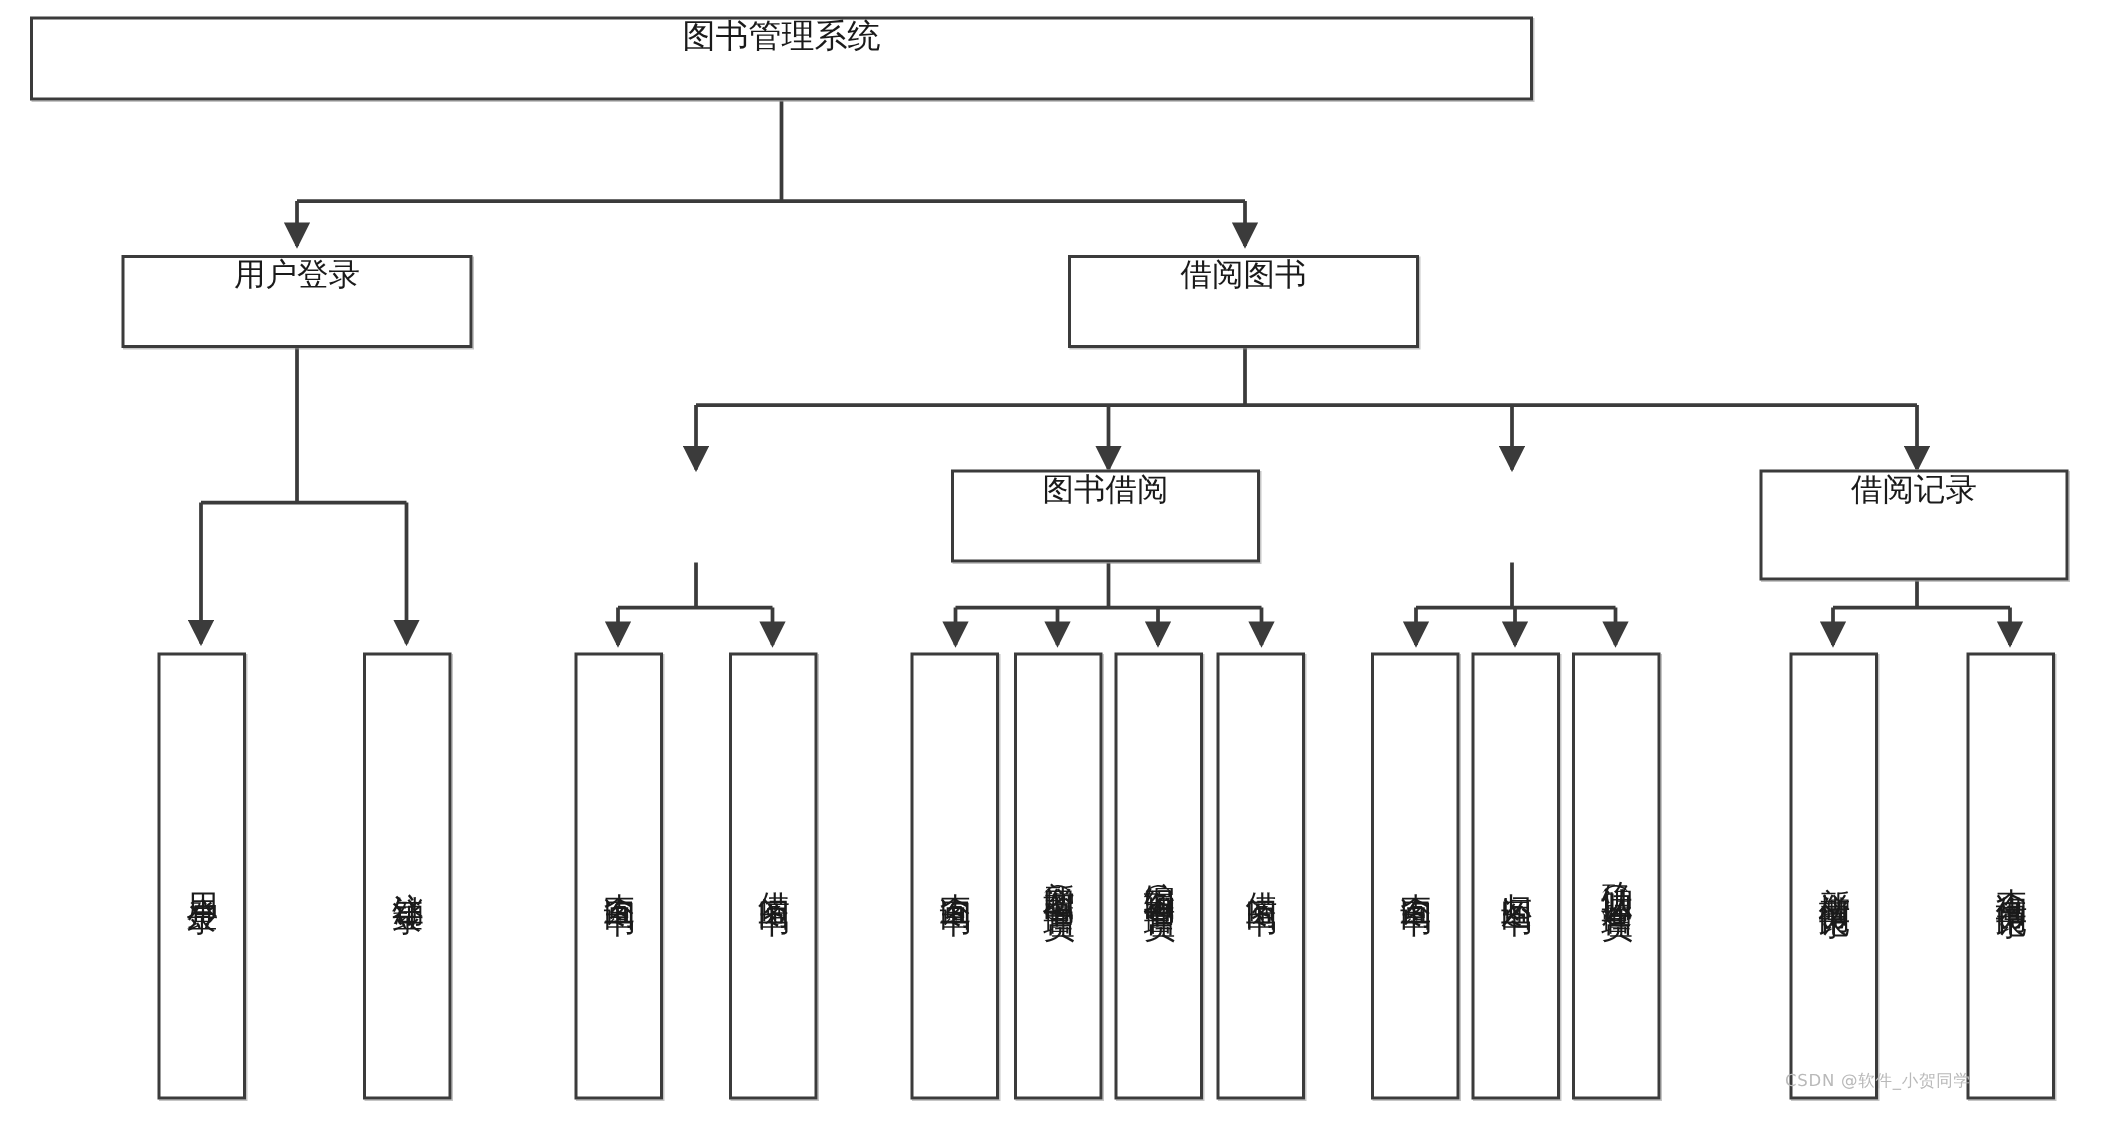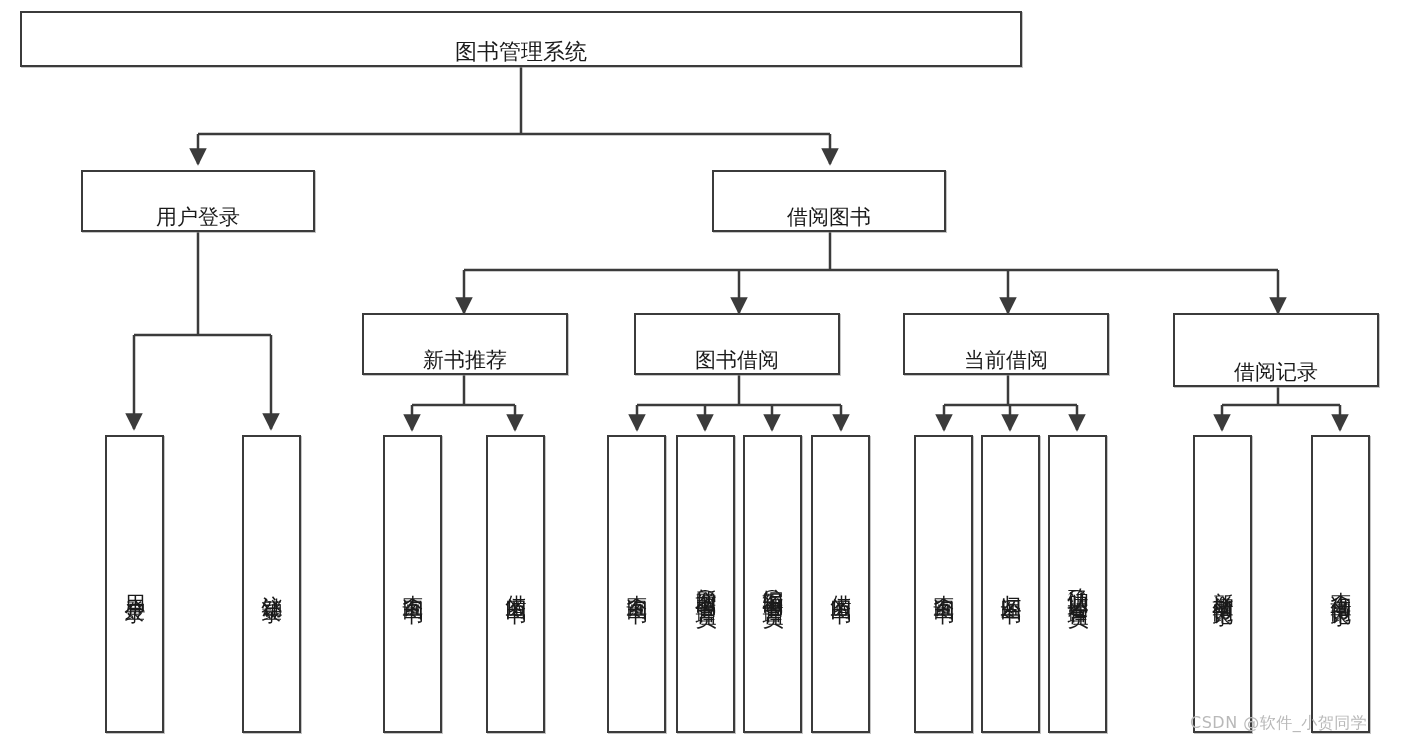--- a/index.html
+++ b/index.html
@@ -26,21 +26,21 @@
     height: 747px;
     pointer-events: none;
   }
   .node {
     position: absolute;
     box-sizing: border-box;
     background: #ffffff;
     border: 2px solid #3b3b3b;
     box-shadow: 1px 1px 0 rgba(150,150,150,0.55);
     display: flex;
-    align-items: flex-end;
+    align-items: flex-start;
     justify-content: center;
     color: #1a1a1a;
   }
   .node .label {
     display: block;
     text-align: center;
     line-height: 1.12;
     white-space: nowrap;
   }
   .node.horiz .label {
@@ -56,21 +56,21 @@
   .node.vert .label {
     writing-mode: vertical-rl;
     text-orientation: upright;
     font-size: 21px;
     letter-spacing: 3px;
     line-height: 1;
   }
   .watermark {
     position: absolute;
     color: #b9b9b9;
-    font-size: 16px;
+    font-size: 11px;
     white-space: nowrap;
     letter-spacing: 0.5px;
   }
 </style>
 </head>
 <body>
 
 <div id="canvas">
 
   <svg class="wires" viewBox="0 0 1405 747" xmlns="http://www.w3.org/2000/svg">
@@ -127,28 +127,22 @@
     <span class="label">图书管理系统</span>
   </div>
 
   <div class="node horiz" style="left:81px; top:170px; width:234px; height:62px;">
     <span class="label">用户登录</span>
   </div>
   <div class="node horiz" style="left:712px; top:170px; width:234px; height:62px;">
     <span class="label">借阅图书</span>
   </div>
 
-  <div class="node horiz" style="left:362px; top:313px; width:206px; height:62px;">
-    <span class="label">新书推荐</span>
-  </div>
   <div class="node horiz" style="left:634px; top:313px; width:206px; height:62px;">
     <span class="label">图书借阅</span>
-  </div>
-  <div class="node horiz" style="left:903px; top:313px; width:206px; height:62px;">
-    <span class="label">当前借阅</span>
   </div>
   <div class="node horiz" style="left:1173px; top:313px; width:206px; height:74px;">
     <span class="label">借阅记录</span>
   </div>
 
   <div class="node vert" style="left:105px; top:435px; width:59px; height:298px;">
     <span class="label">用户登录</span>
   </div>
   <div class="node vert" style="left:242px; top:435px; width:59px; height:298px;">
     <span class="label">注销登录</span>

